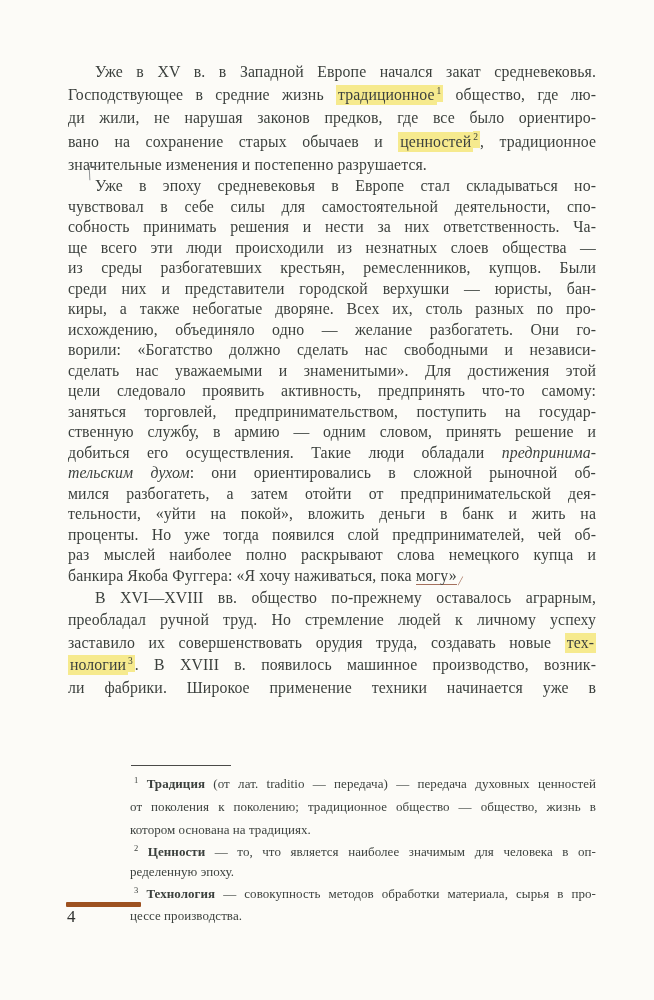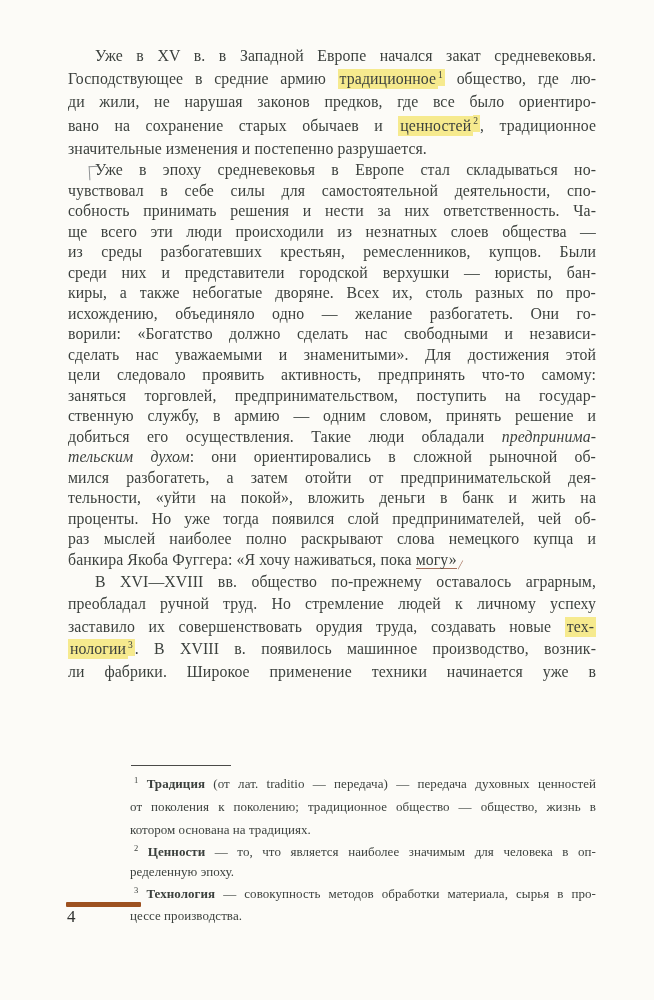--- a/index.html
+++ b/index.html
@@ -14,21 +14,21 @@
   html,body{margin:0;padding:0;}
   body{
     width:654px;height:1000px;position:relative;
     background:var(--paper);
     font-family:"Liberation Serif","DejaVu Serif",serif;
     color:var(--ink);
     overflow:hidden;
   }
   .page{position:absolute;inset:0;}
   .body-text{
-    position:absolute;left:68px;top:44px;width:528px;
+    position:absolute;left:68px;top:60px;width:528px;
   }
   .line{
     position:relative;
     font-size:15.8px;
     letter-spacing:.1px;
     white-space:normal;
     overflow:visible;
     text-align:justify;
     text-align-last:left;
   }
@@ -79,21 +79,21 @@
   }
 </style>
 </head>
 <body>
 
 <div class="page">
 
   <div class="body-text">
       <div class="para">
         <div class="line j first"><span class="seg p">Уже в XV в. в Западной Европе начался закат средневековья.</span></div>
-        <div class="line j"><span class="seg p">Господствующее в средние армию </span><span class="seg h">традиционное</span><span class="seg hs">1</span><span class="seg p"> общество, где лю-</span></div>
+        <div class="line j"><span class="seg p">Господствующее в средние жизнь </span><span class="seg h">традиционное</span><span class="seg hs">1</span><span class="seg p"> общество, где лю-</span></div>
         <div class="line j"><span class="seg p">ди жили, не нарушая законов предков, где все было ориентиро-</span></div>
         <div class="line j"><span class="seg p">вано на сохранение старых обычаев и </span><span class="seg h">ценностей</span><span class="seg hs">2</span><span class="seg p">, традиционное</span></div>
         <div class="line"><span class="seg p">значительные изменения и постепенно разрушается.</span></div>
       </div>
       <div class="para">
         <div class="line j first"><span class="seg p">Уже в эпоху средневековья в Европе стал складываться но-</span></div>
         <div class="line j"><span class="seg p">чувствовал в себе силы для самостоятельной деятельности, спо-</span></div>
         <div class="line j"><span class="seg p">собность принимать решения и нести за них ответственность. Ча-</span></div>
         <div class="line j"><span class="seg p">ще всего эти люди происходили из незнатных слоев общества —</span></div>
         <div class="line j"><span class="seg p">из среды разбогатевших крестьян, ремесленников, купцов. Были</span></div>

